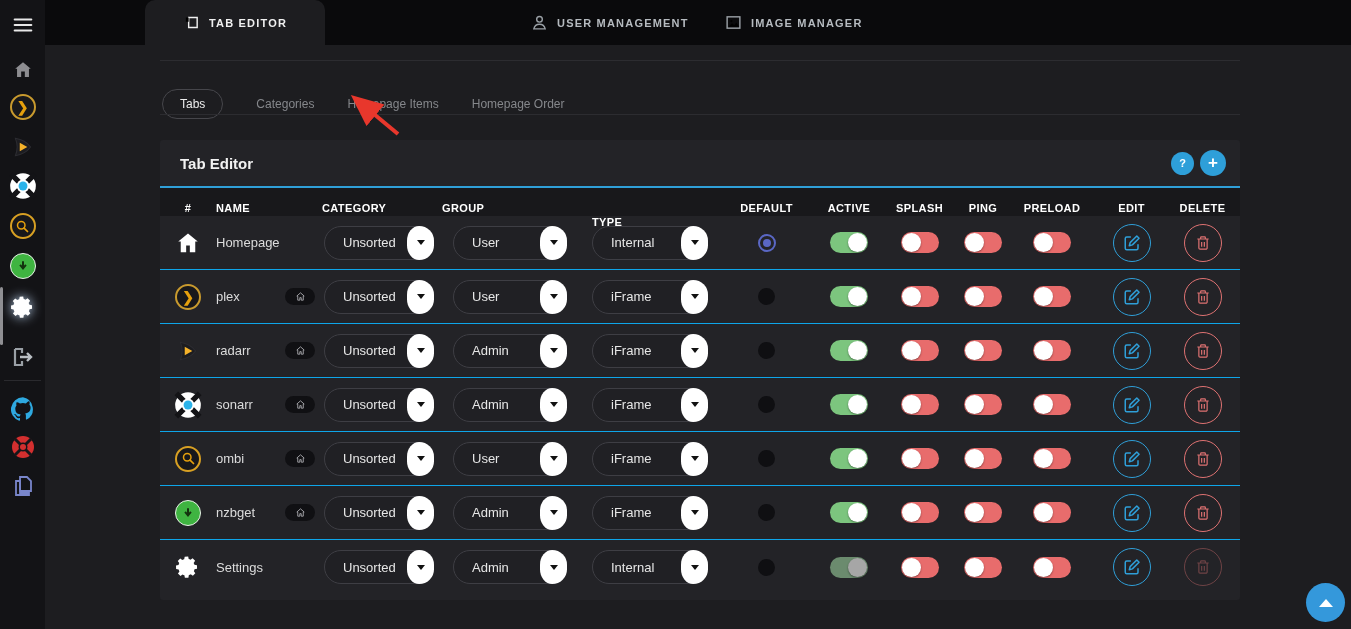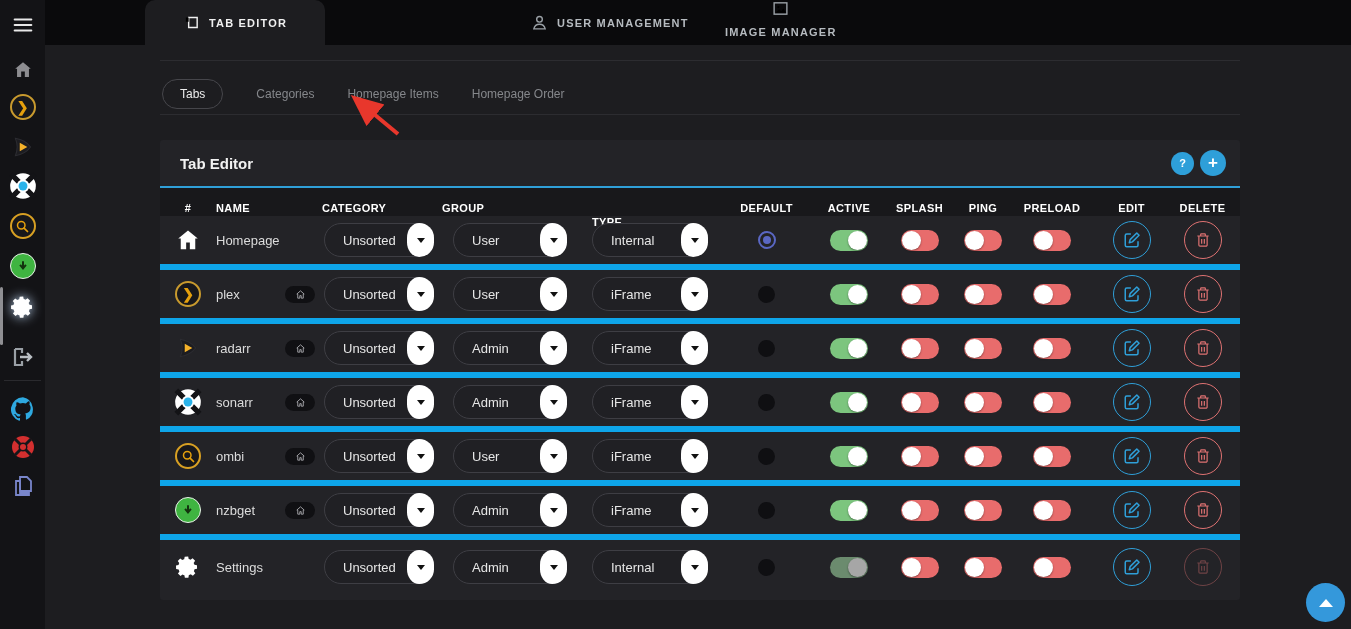--- a/index.html
+++ b/index.html
@@ -23,42 +23,42 @@
   .toptab { position:absolute; top:0; height:45px; display:flex; align-items:center; gap:9px; cursor:pointer; }
   .toptab .tlabel { font-size:11px; font-weight:bold; letter-spacing:1.2px; color:#b6bbc0; white-space:nowrap; }
   .toptab svg { stroke:#9aa0a6; }
   .toptab.active { background:#1d1d20; border-radius:10px 10px 0 0; justify-content:center; }
   .toptab.active .tlabel { color:#f0f0f0; }
   .toptab.active svg { stroke:#f0f0f0; }
 
   
   .content { position:absolute; left:45px; top:45px; width:1306px; height:584px; background:#1d1d20; }
   .hdiv { position:absolute; left:115px; width:1080px; height:1px; background:#2c2c30; }
-  .subnav { position:absolute; left:117px; top:34px; display:flex; align-items:center; }
+  .subnav { position:absolute; left:117px; top:44px; display:flex; align-items:center; }
   .pill-tab { height:30px; padding:0 17px; border:1px solid #46464b; border-radius:16px;
     display:flex; align-items:center; color:#ececec; font-size:12px; cursor:pointer; }
   .subnav-link { margin-left:33px; color:#85878b; font-size:12px; cursor:pointer; }
 
   .annot-arrow { position:absolute; left:0; top:0; width:1306px; height:584px; pointer-events:none; z-index:6; }
 
   
   .panel { position:absolute; left:115px; top:95px; width:1080px; height:460px; background:#232327; border-radius:3px; }
   .panel-header { height:46px; display:flex; align-items:center; padding:0 14px 0 20px; }
   .panel-title { font-size:15px; font-weight:bold; color:#f2f2f2; flex:1; }
   .round-btn { border:none; border-radius:50%; background:#2e9fd9; color:#fff; display:flex;
     align-items:center; justify-content:center; cursor:pointer; }
   .help-btn { width:23px; height:23px; font-size:11px; font-weight:bold; margin-right:6px; }
   .add-btn  { width:26px; height:26px; font-size:17px; font-weight:bold; }
 
   .tgrid { display:grid; grid-template-columns:56px 62px 44px 120px 132px 140px 105px 60px 81px 46px 92px 67px 75px; align-items:center; }
   .thead { height:30px; background:#18181b; border-top:2px solid #2f9fd8; }
   .thead .th { font-size:11px; font-weight:bold; color:#fff; letter-spacing:.4px; }
   .th.c, .td.c { text-align:center; display:flex; justify-content:center; align-items:center; }
   .th.l { text-align:left; }
-  .row { height:54px; border-bottom:6px solid #0ea5e9; }
+  .row { height:54px; border-bottom:1px solid #0ea5e9; }
   .row:last-child { border-bottom:none; }
 
   .name-cell { font-size:13px; color:#dcdcdc; }
   .home-badge { width:30px; height:17px; background:#101013; border-radius:9px;
     display:flex; align-items:center; justify-content:center; }
 
   .sel { position:relative; height:34px; background:#202024; border:1px solid #3e3e44;
     border-radius:17px; display:flex; align-items:center; padding-left:18px; cursor:pointer; }
   .sel .sel-val { font-size:13px; color:#e6e6e6; }
   .sel .cap { position:absolute; right:-1px; top:-1px; width:27px; height:34px; background:#fff;
@@ -107,21 +107,21 @@
       </div>
       <div class="toptab" style="left: 486px;">
         <span style="display:flex">
           <svg width="17" height="17" viewBox="0 0 24 24" stroke="currentColor">
             <circle cx="12" cy="7.5" r="4" fill="none" stroke-width="2"></circle>
             <path d="M4 21c1-4.5 4-6.5 8-6.5s7 2 8 6.5z" fill="none" stroke-width="2"></path>
           </svg>
         </span>
         <span class="tlabel">USER MANAGEMENT</span>
       </div>
-      <div class="toptab" style="left: 680px; flex-direction: column;">
+      <div class="toptab" style="left: 680px;">
         <span style="display:flex">
           <svg width="17" height="17" viewBox="0 0 24 24" stroke="currentColor">
             <rect x="3" y="4" width="18" height="16" fill="none" stroke-width="2"></rect>
             <circle cx="9" cy="10" r="1.6" fill="currentColor" stroke="none"></circle>
             <path d="M5 18l5-5 3 3 3-4 4 6z" fill="currentColor" stroke="none"></path>
           </svg>
         </span>
         <span class="tlabel">IMAGE MANAGER</span>
       </div>
     </div>

